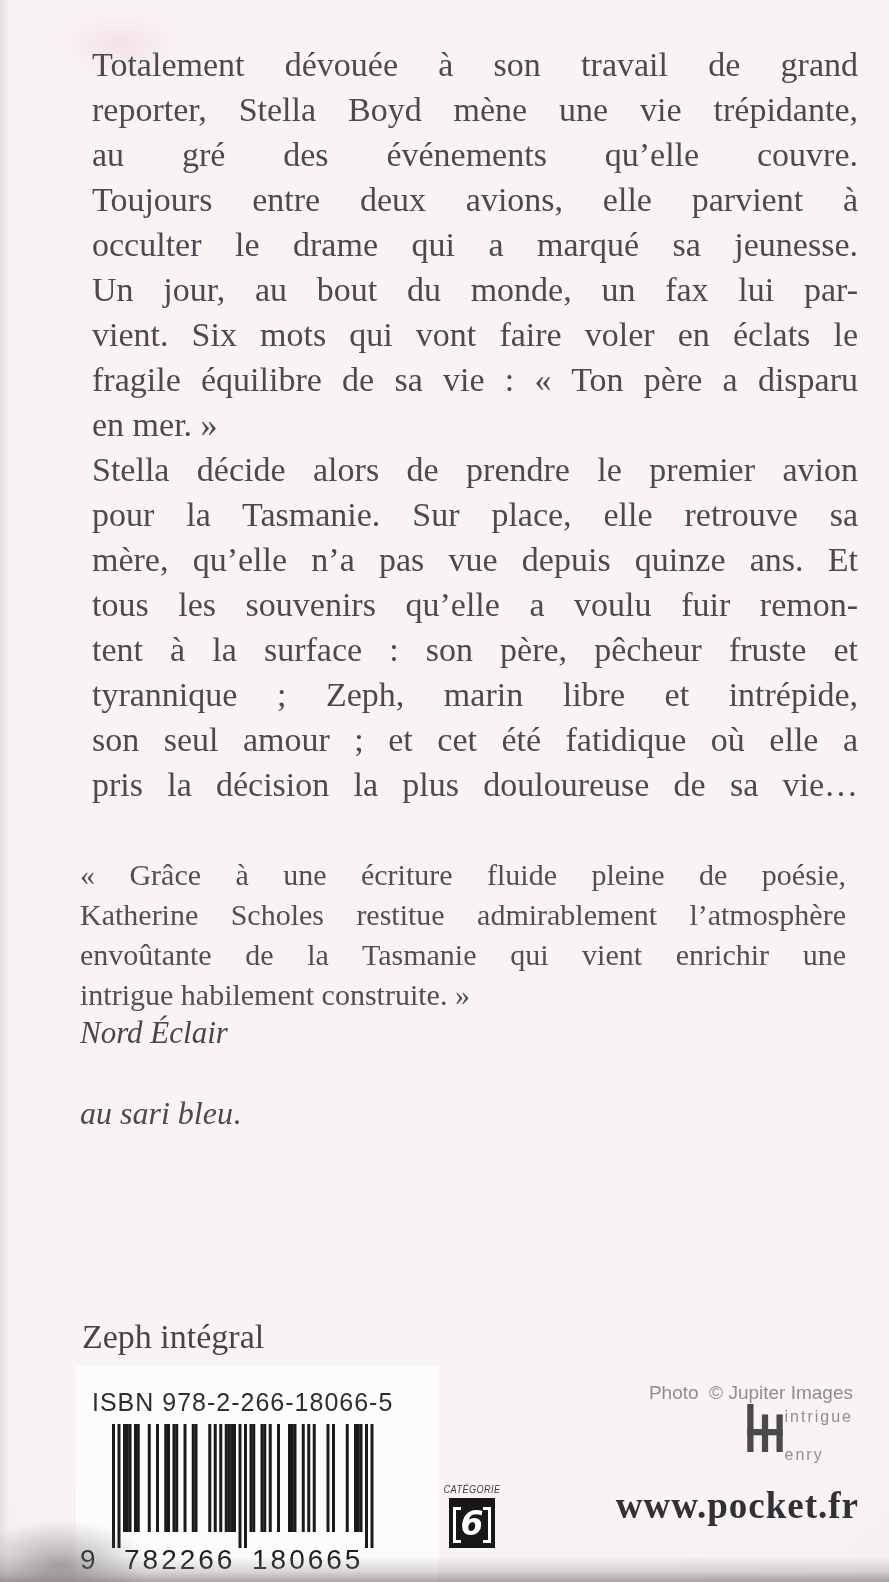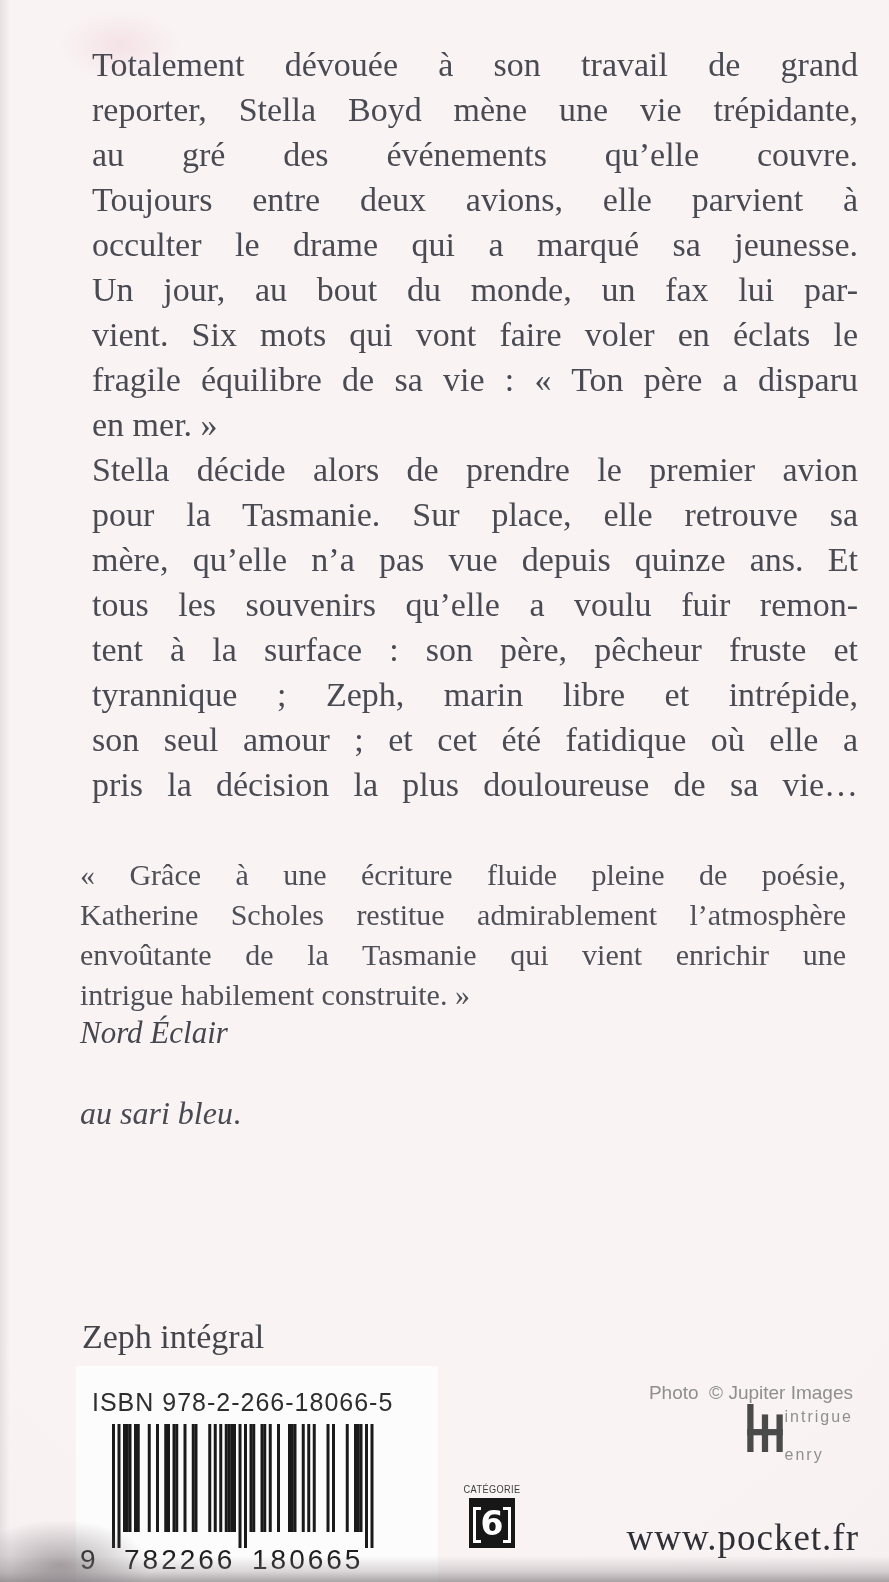--- a/index.html
+++ b/index.html
@@ -28,41 +28,41 @@
   .isbn-box{position:absolute;left:76px;top:1366px;width:362px;height:216px;background:#fdfcfc;}
   .isbn-label{position:absolute;left:92px;top:1388px;color:#2e2e2e;
     font-family:"Liberation Sans","DejaVu Sans",sans-serif;font-size:25px;letter-spacing:1px;}
   .barcode{position:absolute;left:112px;top:1424px;}
   .bdigits{position:absolute;font-family:"Liberation Sans","DejaVu Sans",sans-serif;
     font-size:28px;color:#1d1d1d;top:1544px;}
   .d9{left:80px;}
   .dg1{left:124px;letter-spacing:3px;}
   .dg2{left:252px;letter-spacing:3px;}
   
-  .category{position:absolute;left:458px;top:1484px;width:68px;text-align:center;}
+  .category{position:absolute;left:438px;top:1484px;width:68px;text-align:center;font-style:italic;}
   .cat-label{font-family:"Liberation Sans","DejaVu Sans",sans-serif;font-size:10px;
     letter-spacing:.4px;color:#3c3c3c;transform:scaleX(.92);display:block;}
   .cat-square{margin:3px auto 0;width:46px;height:50px;background:#171717;position:relative;
     display:flex;align-items:center;justify-content:center;}
   .cat-num{color:#fff;font-family:"DejaVu Sans","Liberation Sans",sans-serif;
     font-weight:bold;font-size:33px;line-height:1;}
   .brk{position:absolute;top:9px;width:5px;height:30px;}
   .brk-l{left:4px;border-left:3px solid #fff;border-top:3px solid #fff;border-bottom:3px solid #fff;}
   .brk-r{right:4px;border-right:3px solid #fff;border-top:3px solid #fff;border-bottom:3px solid #fff;}
   
   .photo-credit{position:absolute;right:36px;top:1382px;color:#8e8e8e;
     font-family:"Liberation Sans","DejaVu Sans",sans-serif;font-size:19px;}
   .lh-logo{position:absolute;right:36px;top:1404px;display:flex;}
   .lh-mono{width:36px;height:48px;}
   .lh-text{display:flex;flex-direction:column;margin-left:2px;
     font-family:"Liberation Sans","DejaVu Sans",sans-serif;color:#8f8f8f;font-size:16px;letter-spacing:2px;}
   .lh-text span:first-child{margin-top:4px;}
   .lh-text span:last-child{margin-top:20px;}
   
-  .website{position:absolute;right:30px;top:1516px;color:#303037;font-size:37px;letter-spacing:1px;}
+  .website{position:absolute;right:30px;top:1484px;color:#303037;font-size:37px;letter-spacing:1px;font-weight:bold;}
   
   .bottom-edge{position:absolute;left:0;right:0;bottom:0;height:26px;
     background:linear-gradient(to bottom, rgba(150,142,146,0) 0%, rgba(150,142,146,.35) 60%, rgba(125,119,123,.65) 100%);}
   .corner-shadow{position:absolute;left:-30px;bottom:-28px;width:180px;height:90px;border-radius:50%;
     background:radial-gradient(closest-side, rgba(110,104,108,.55), rgba(110,104,108,0));}
   .left-edge{position:absolute;left:0;top:0;bottom:0;width:10px;
     background:linear-gradient(to right, rgba(190,178,182,.30), rgba(190,178,182,0));}
 </style>
 </head>
 <body>

